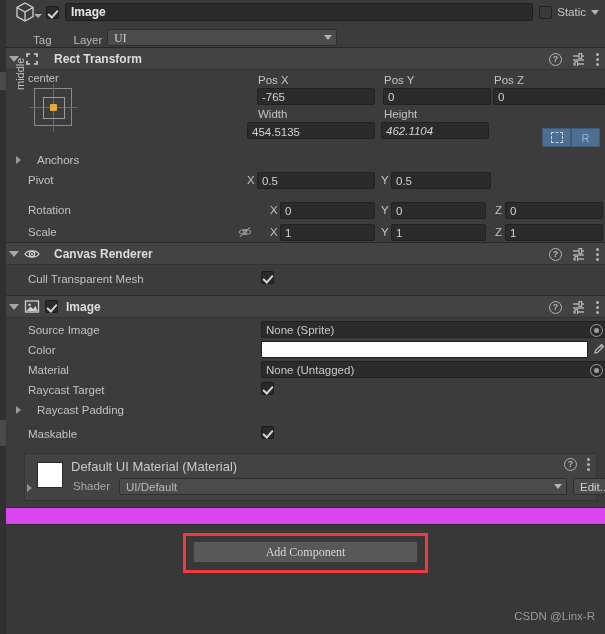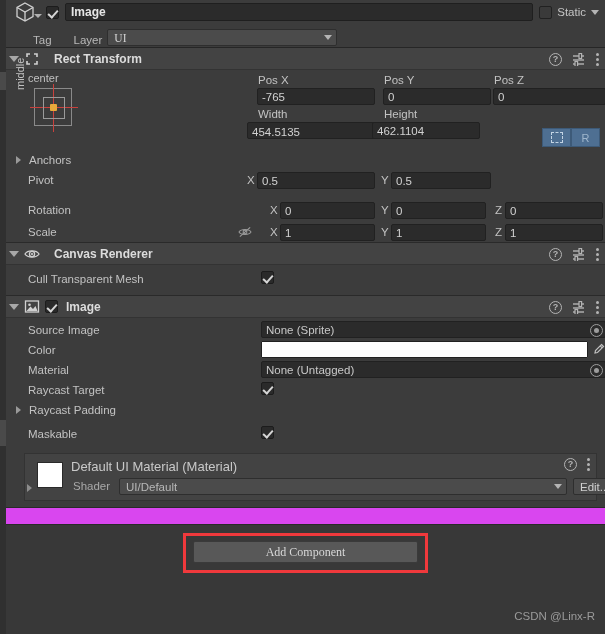--- a/index.html
+++ b/index.html
@@ -55,21 +55,21 @@
   .ico-help { width: 13px; height: 13px; border-radius: 50%; border: 1.5px solid #b4b4b4; color: #b4b4b4;
      font-size: 9px; font-weight: bold; display: flex; align-items: center; justify-content: center; line-height: 1; }
   .ico-kebab { width: 3px; height: 13px; display: flex; flex-direction: column; justify-content: space-between; align-items: center; }
   .ico-kebab i { width: 3px; height: 3px; background: #b4b4b4; border-radius: 50%; display: block; }
 
   .comp-body { padding: 4px 0 5px 0; position: relative; }
 
   
   .row { height: 20px; display: flex; align-items: center; position: relative; }
   .lbl { color: #c2c2c2; padding-left: 22px; flex: 0 0 auto; }
-  .lbl.ind { padding-left: 10px; display: flex; align-items: center; gap: 8px; }
+  .lbl.ind { padding-left: 10px; display: flex; align-items: center; gap: 16px; }
   .lbl-tri { width: 0; height: 0; border-top: 4px solid transparent; border-bottom: 4px solid transparent;
      border-left: 5px solid #9a9a9a; flex: 0 0 auto; }
 
   .input { height: 17px; background: #2b2b2b; border: 1px solid #212121; border-radius: 2px;
      display: flex; align-items: center; padding: 0 4px; color: #d2d2d2; position: absolute; }
   .field-head { position: absolute; color: #c2c2c2; }
   .axis { position: absolute; color: #c2c2c2; }
 
   
   .anchor-box { position: absolute; left: 28px; top: 18px; width: 38px; height: 38px;
@@ -214,21 +214,21 @@
         </div>
       <div class="input" style="left:487px;top:18px;width:113px;">
         <span>0</span>
         </div>
 
       <span class="field-head" style="left:252px;top:38px;">Width</span>
       <span class="field-head" style="left:378px;top:38px;">Height</span>
       <div class="input" style="left:241px;top:52px;width:128px;align-items:flex-end;">
         <span>454.5135</span>
         </div>
-      <div class="input" style="left:366px;top:52px;width:108px;">
+      <div class="input" style="left:375px;top:52px;width:108px;font-style:italic;">
         <span>462.1104</span>
         </div>
 
       <div class="blue-btns">
         <div class="blue-btn">
           <span class="dashed-rect"></span>
         </div>
         <div class="blue-btn">
           <span>R</span>
         </div>

